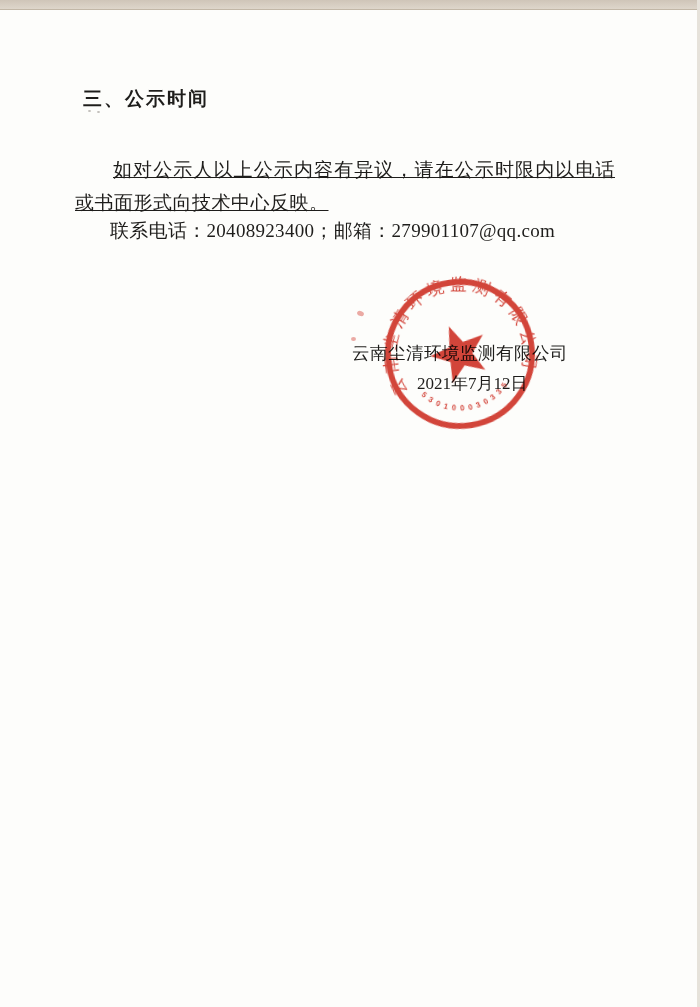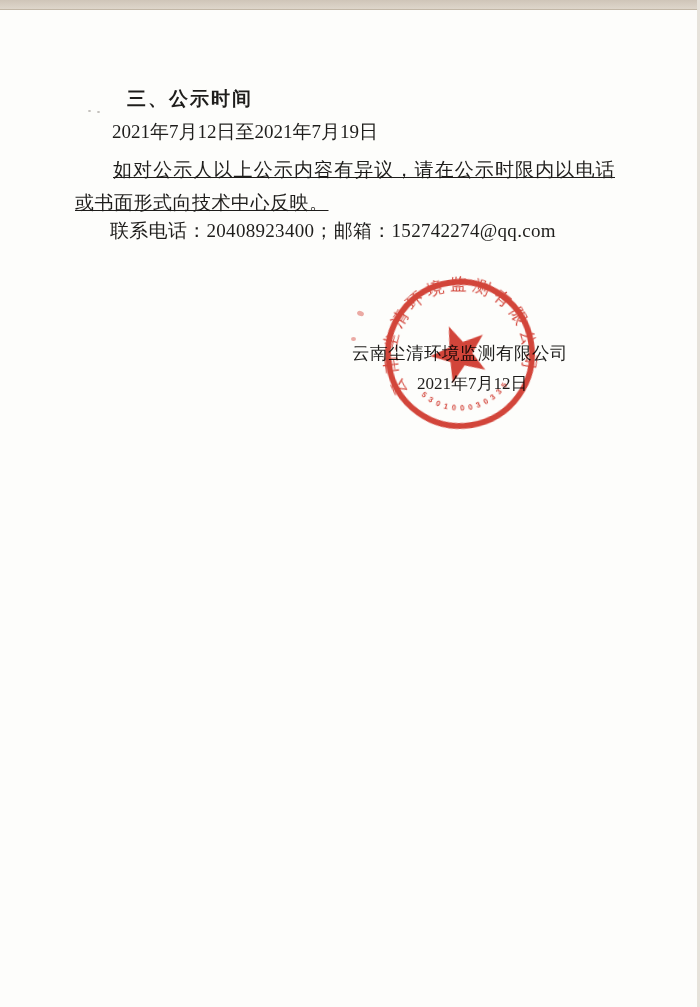--- a/index.html
+++ b/index.html
@@ -25,21 +25,21 @@
   .speck-a{left:88px;top:110px;width:3px;height:2px;}
   .speck-b{left:97px;top:111px;width:3px;height:2px;}
   .red-speck{position:absolute;background:#d4453a;border-radius:50%;opacity:.45;}
   .rspeck-a{left:357px;top:311px;width:7px;height:5px;transform:rotate(20deg);}
   .rspeck-b{left:351px;top:337px;width:5px;height:4px;}
 
   
   .section-heading{
     position:absolute;left:83px;top:86px;
     font-family:"Liberation Sans","DejaVu Sans",sans-serif;
-    font-weight:bold;font-size:19px;letter-spacing:2px;margin-left:44px;
+    font-weight:bold;font-size:19px;letter-spacing:2px;
   }
   .period-line{
     position:absolute;left:112px;top:119px;
     font-size:19px;
   }
   .objection-paragraph{
     position:absolute;left:75px;top:153px;width:540px;
     font-size:19px;line-height:33px;
     text-indent:2em;text-align:justify;letter-spacing:.5px;text-decoration:underline;
   }
@@ -79,25 +79,24 @@
 
   <div class="scan-top-edge"></div>
   <div class="scan-right-edge"></div>
   <div class="scan-speck speck-a"></div>
   <div class="scan-speck speck-b"></div>
   <div class="red-speck rspeck-a"></div>
   <div class="red-speck rspeck-b"></div>
 
   <div class="section-heading">三、公示时间</div>
 
-  <div class="period-line">2021年7月12日至2021年7月19日</div>
 
   <div class="objection-paragraph">如对公示人以上公示内容有异议，请在公示时限内以电话或书面形式向技术中心反映。</div>
 
-  <div class="contact-line"><span>联系电话：</span><span>20408923400</span><span>；</span><span>邮箱：</span><span>152742274@qq.com</span></div>
+  <div class="contact-line"><span>联系电话：</span><span>20408923400</span><span>；</span><span>邮箱：</span><span>279901107@qq.com</span></div>
 
 
   <div class="signature-company">云南尘清环境监测有限公司</div>
 
   <div class="signature-date">2021年7月12日</div>
 
   <div class="stamp">
     <svg viewBox="0 0 220 220" xmlns="http://www.w3.org/2000/svg">
 
       <circle cx="110" cy="110" r="99" fill="none" stroke="#d1352a" stroke-width="8"></circle>

